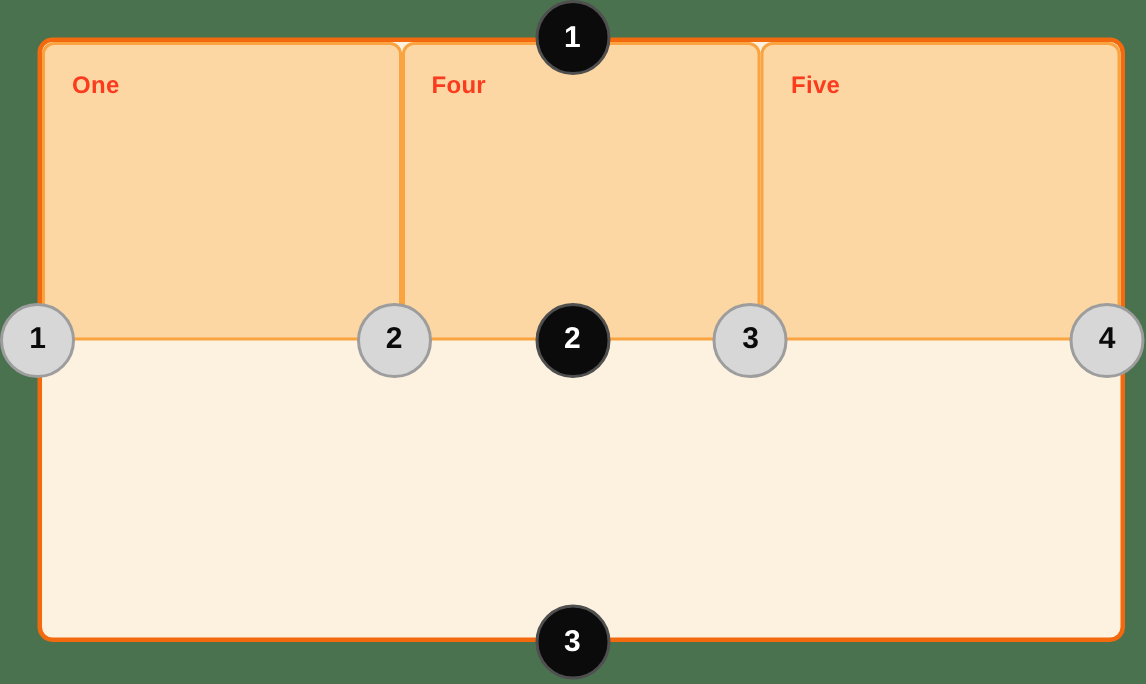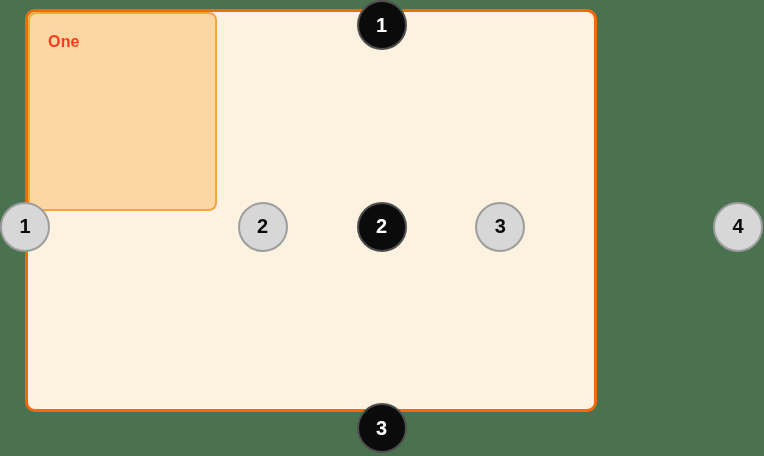--- a/index.html
+++ b/index.html
@@ -8,22 +8,22 @@
     background: #4A724F;
     font-family: "Liberation Sans", sans-serif;
     position: relative;
     overflow: hidden;
   }
   .stage {
     position: absolute; inset: 0;
   }
   .grid-container {
     position: absolute;
-    left: 25px; top: 9px;
-    width: 572px; height: 403px;
+    left: 25px; top: 25px;
+    width: 725px; height: 403px;
     box-sizing: border-box;
     background: #FDF2E0;
     border: 3px solid #F26A0D;
     border-radius: 10px;
     display: grid;
     grid-template-columns: repeat(3, 1fr);
     grid-template-rows: 1fr 1fr;
   }
   .cell {
     box-sizing: border-box;
@@ -79,20 +79,26 @@
 </style>
 </head>
 <body>
 
 <div class="stage">
 
   <div class="grid-container">
     <div class="cell">
       <span>One</span>
     </div>
+    <div class="cell">
+      <span>Four</span>
+    </div>
+    <div class="cell">
+      <span>Five</span>
+    </div>
     <div class="cell empty">
       <span></span>
     </div>
   </div>
 
   <div class="markers">
     <div class="marker row r1">
       <span>1</span>
     </div>
     <div class="marker row r2">

